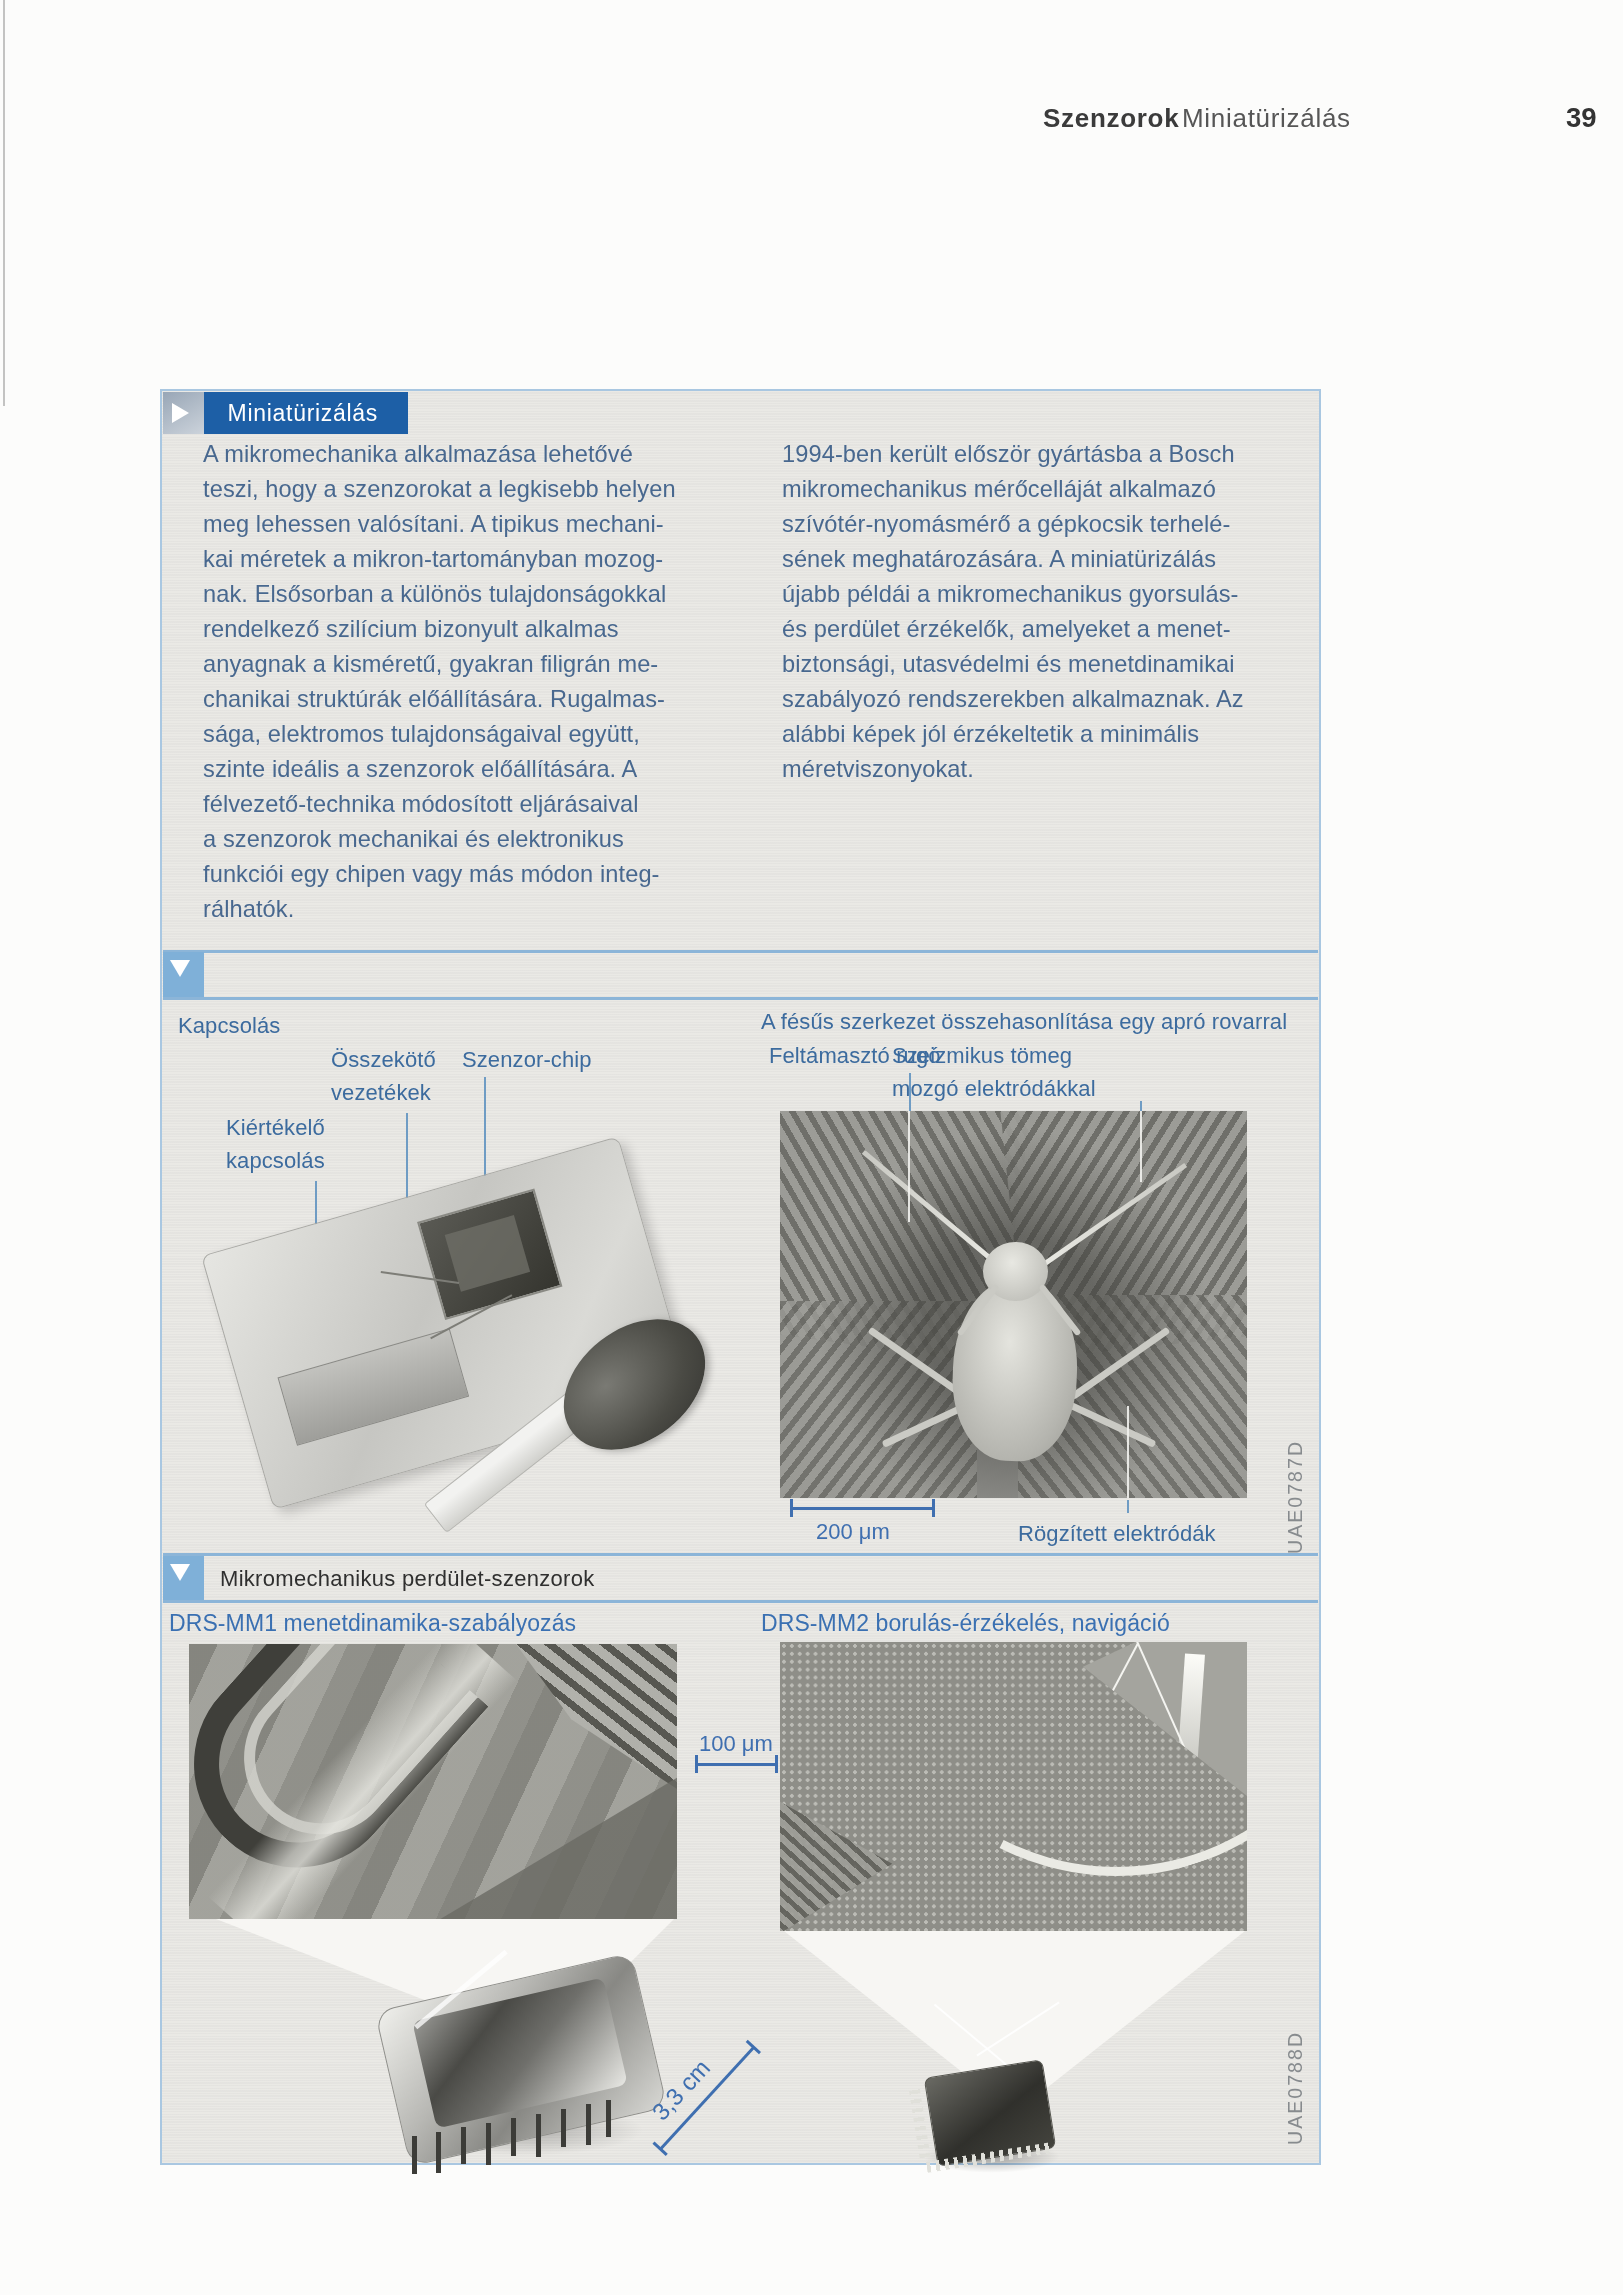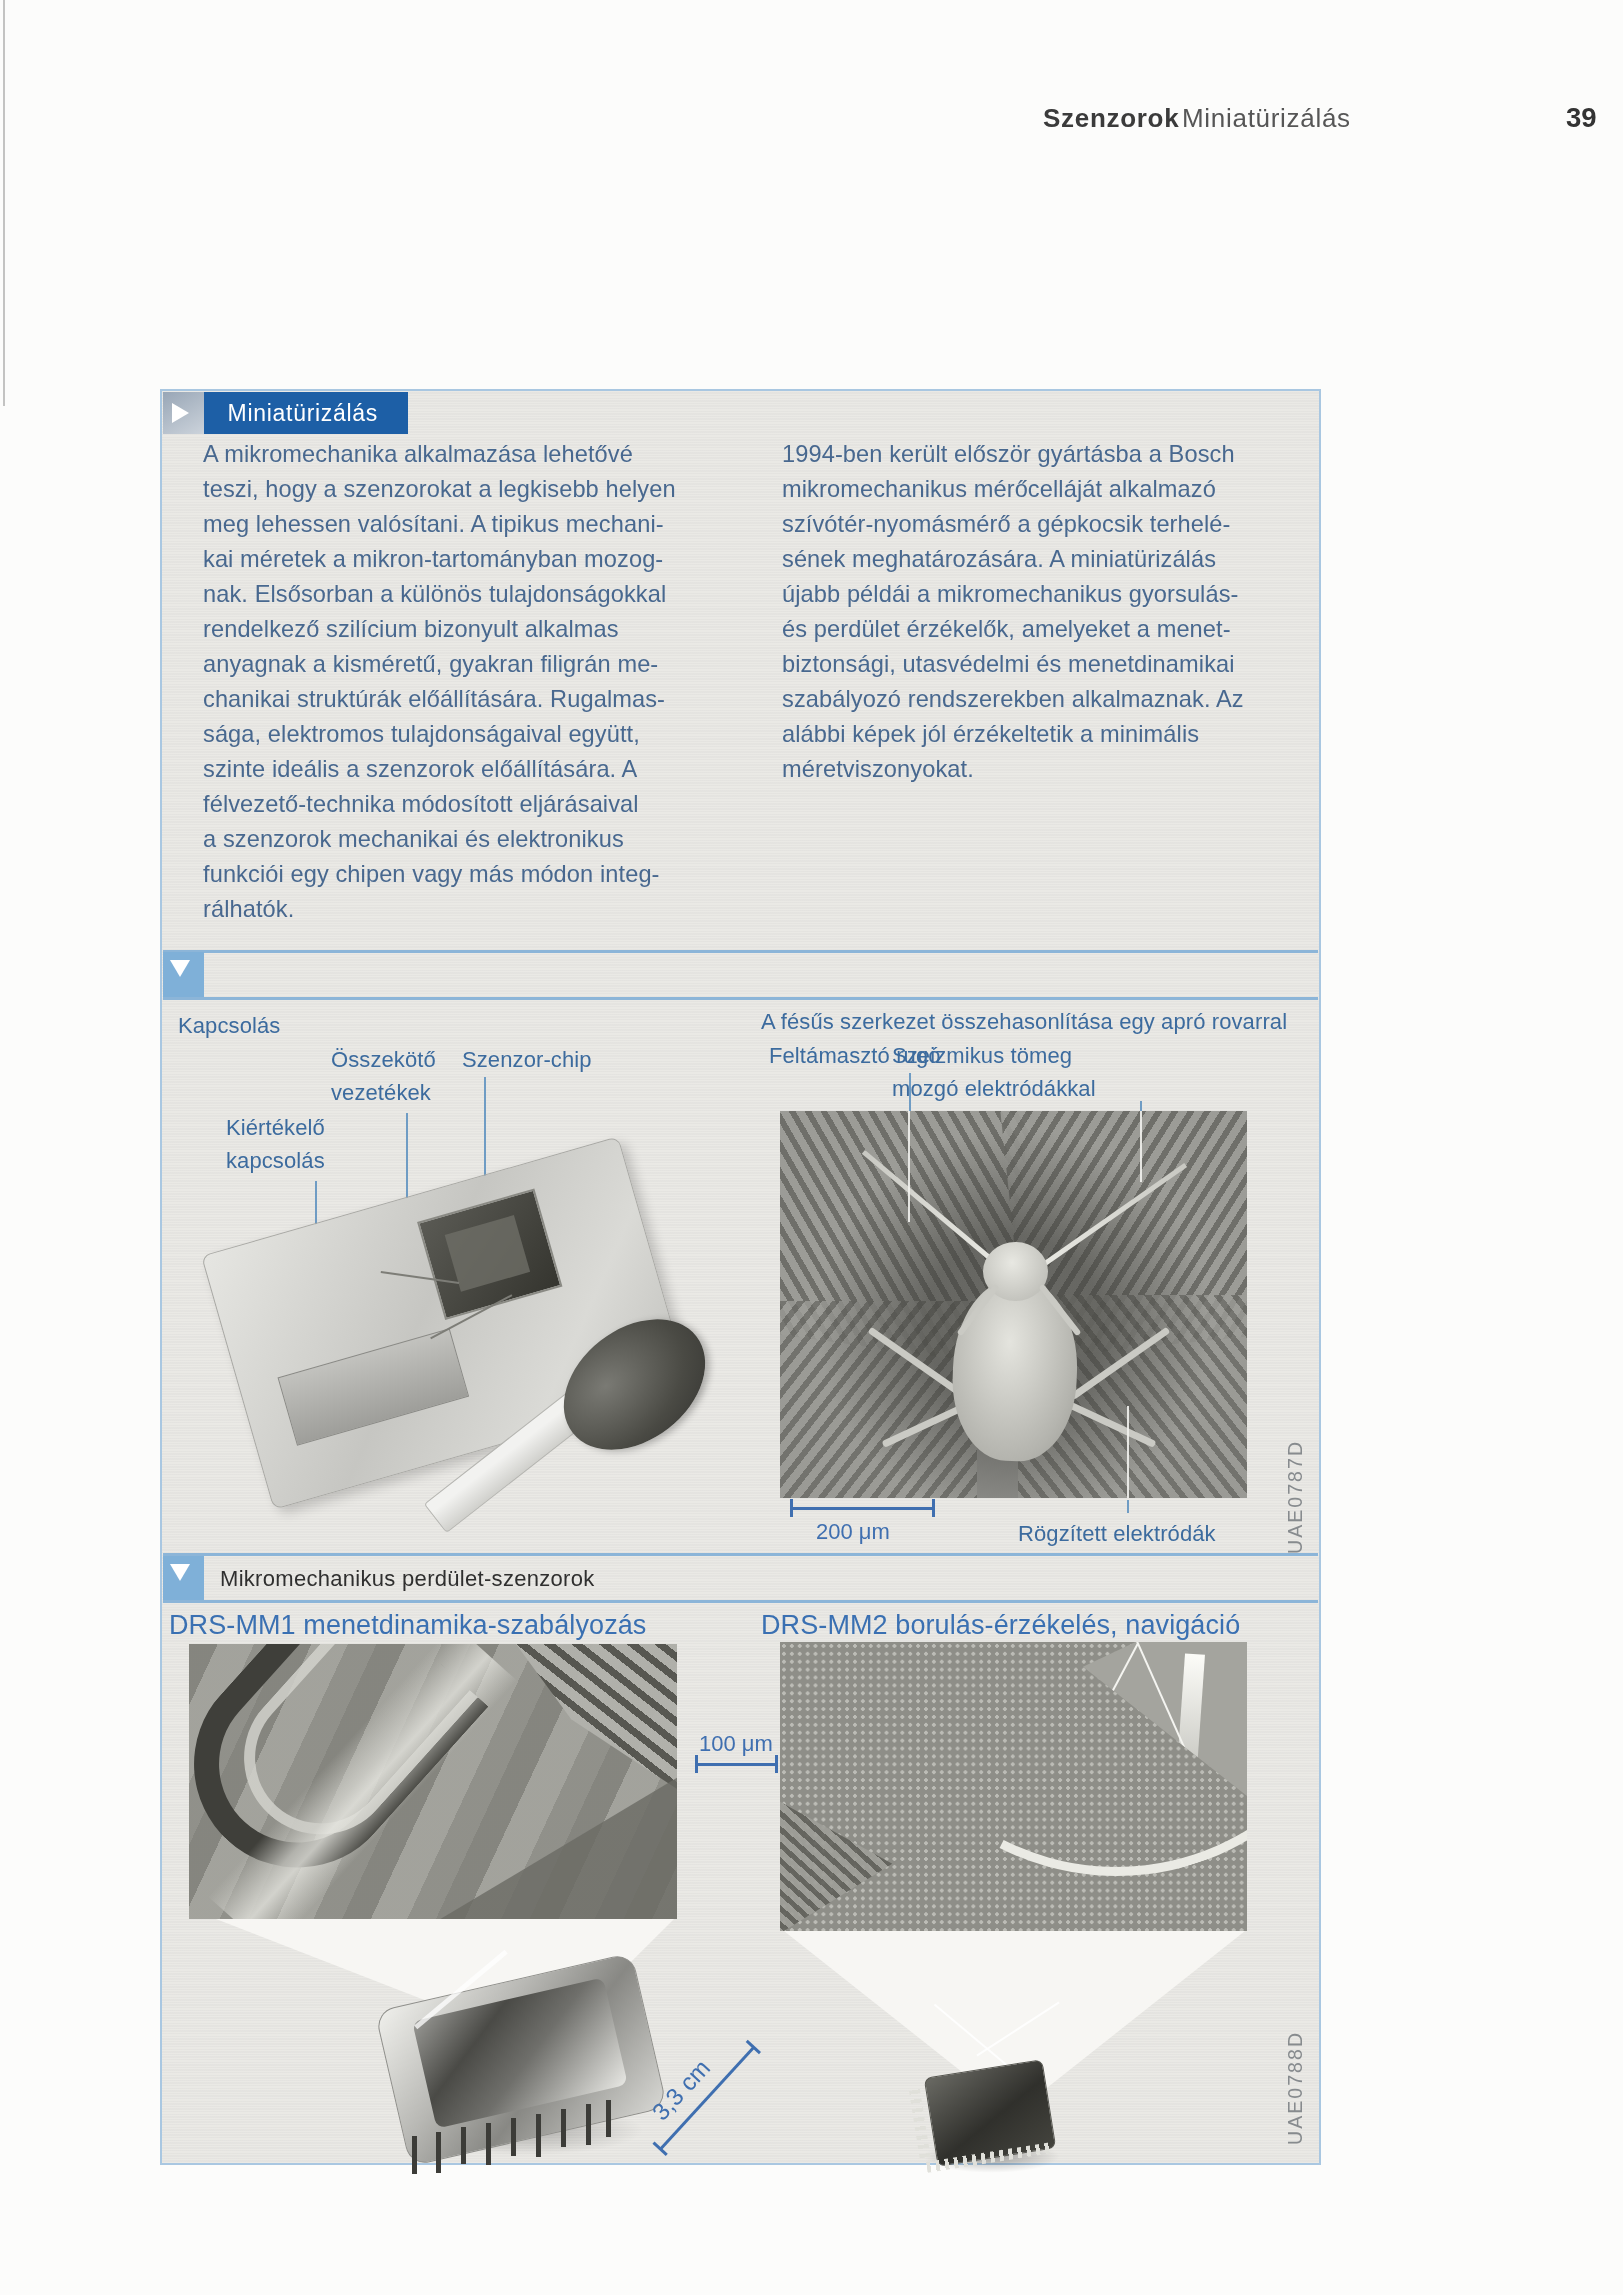--- a/index.html
+++ b/index.html
@@ -32,21 +32,21 @@
 
   
   .hline{left:163px;width:1155px;height:2.6px;background:#8cb5d8;}
   .band-icon{left:163px;width:41px;height:45px;background:#7fb0d8;}
   .tri-down{position:absolute;left:6.5px;top:7.9px;width:0;height:0;
             border-left:10.5px solid transparent;border-right:10.5px solid transparent;border-top:17px solid #ffffff;}
   .band-title{left:220px;height:45px;font-size:22px;color:#2f2f2f;letter-spacing:0.3px;display:flex;align-items:center;}
 
   
   .lbl{font-size:22px;color:#3c6b9e;white-space:pre-line;line-height:33px;letter-spacing:0.1px;}
-  .cap{font-size:27px;color:#3a70b2;letter-spacing:0.1px;white-space:nowrap;}
+  .cap{font-size:23px;color:#3a70b2;letter-spacing:0.1px;white-space:nowrap;}
   .leader-v{width:2px;background:#6f9cc4;}
   .wline{width:2px;background:#f2f2ee;opacity:.9;}
 
   
   .sbar{height:2.6px;background:#3f6fb0;}
   .sbar .tick{position:absolute;top:-7.9px;width:2.6px;height:18.3px;background:#3f6fb0;}
   .sbar .t0{left:-0.7px;} .sbar .t1{right:-0.7px;}
   .slabel{font-size:22px;color:#3f6fb0;white-space:nowrap;}
 
   #dim-line{left:660px;top:2148px;width:139px;height:2.6px;background:#3f6fb0;

